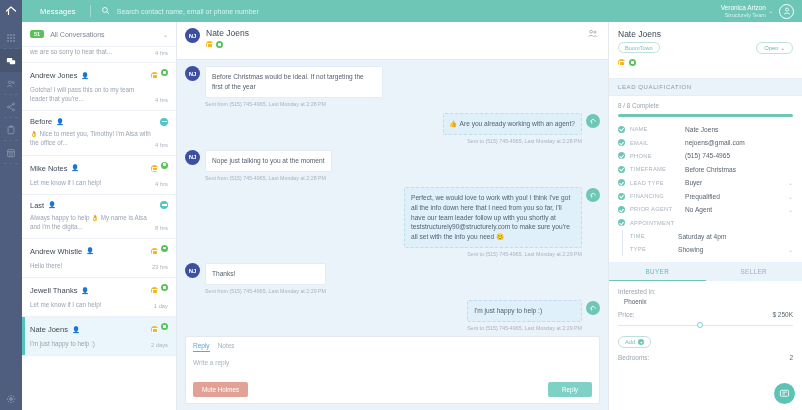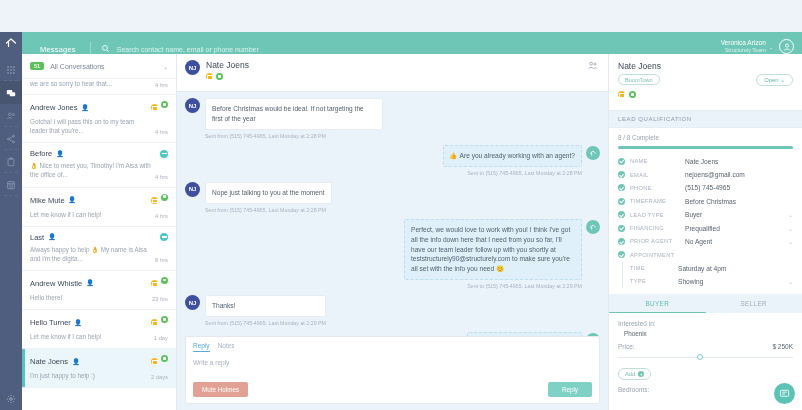--- a/index.html
+++ b/index.html
@@ -8,22 +8,22 @@
     font-family: "Liberation Sans", sans-serif;
     font-size: 7px;
     background:#eef3fa;
     color:#4a5568;
     -webkit-font-smoothing: antialiased;
   }
   .app { position:relative; width:802px; height:410px; display:flex; flex-direction:column; }
 
   
   .topbar {
-    height:22px; background:#6ec7b6; display:flex; align-items:flex-end;
-    flex:0 0 22px; position:relative; z-index:5;margin-top:32px;
+    height:22px; background:#6ec7b6; display:flex; align-items:center;
+    flex:0 0 22px; position:relative; z-index:5;
   }
   .topbar-logo {
     width:22px; height:22px; background:#4f5d7e; display:flex;
     align-items:center; justify-content:center;
   }
   .topbar-logo svg { width:12px; height:12px; }
   .topbar-title {
     color:#ffffff; font-size:7.5px; padding:0 14px 0 18px; letter-spacing:.2px;
   }
   .topbar-sep { width:1px; height:12px; background:rgba(255,255,255,.35); }
@@ -352,21 +352,21 @@
                   <span class="dot teal"></span>
                 </span>
      </div>
      <div class="ci-bot">
        <span class="ci-prev">👌 Nice to meet you, Timothy! I'm Aisa with the office of...</span>
        <span class="ci-time">4 hrs</span>
      </div>
             </div>
             <div class="conv-item">
               <div class="ci-top">
-       <span class="ci-name">Mike Mute</span>
+       <span class="ci-name">Mike Notes</span>
        <span class="ci-person">👤</span>
        <span class="ci-icons">
                   <span class="dot mail"></span>
                   <span class="dot msg"></span>
                 </span>
      </div>
      <div class="ci-bot">
        <span class="ci-prev">Let me know if I can help!</span>
        <span class="ci-time">4 hrs</span>
      </div>
@@ -393,21 +393,21 @@
                   <span class="dot msg"></span>
                 </span>
      </div>
      <div class="ci-bot">
        <span class="ci-prev">Hello there!</span>
        <span class="ci-time">23 hrs</span>
      </div>
             </div>
             <div class="conv-item">
               <div class="ci-top">
-       <span class="ci-name">Hello Turner</span>
+       <span class="ci-name">Jewell Thanks</span>
        <span class="ci-person">👤</span>
        <span class="ci-icons">
                   <span class="dot mail"></span>
                   <span class="dot msg"></span>
                 </span>
      </div>
      <div class="ci-bot">
        <span class="ci-prev">Let me know if I can help!</span>
        <span class="ci-time">1 day</span>
      </div>

